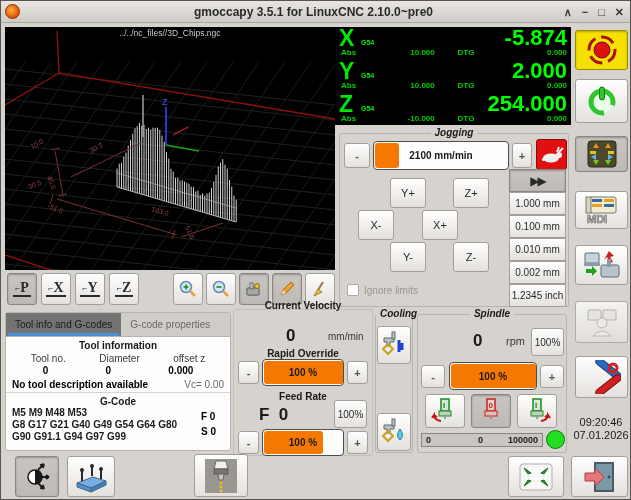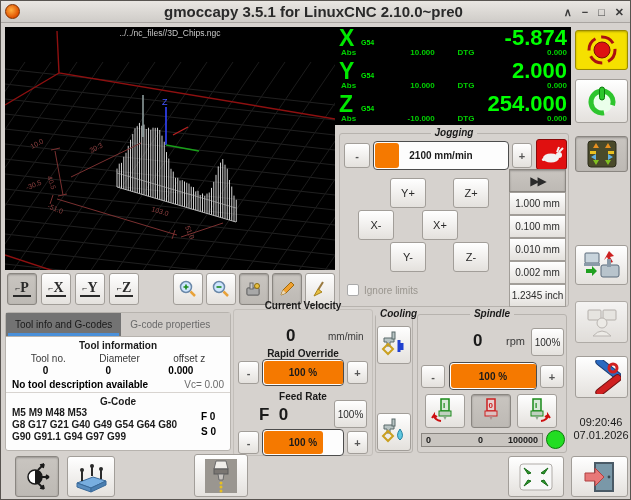--- a/index.html
+++ b/index.html
@@ -8,21 +8,21 @@
   #window { position:relative; width:631px; height:500px; background:#d6d2ce; border:1px solid #585450; }
 
   
   #titlebar { position:absolute; left:0; top:0; width:100%; height:22px;
     background:linear-gradient(#e9e6e2,#cfccc8); border-bottom:1px solid #a9a5a1;
     display:flex; align-items:center; }
   #titlebar .app-icon { width:15px; height:15px; border-radius:50%;
     background:radial-gradient(circle at 40% 40%, #ffb040, #e05000 70%);
     border:1px solid #803000; margin-left:4px; }
   #titlebar .title { position:absolute; left:0; right:4px; text-align:center;
-    font-size:15px; font-weight:bold; color:#2a2a2a; }
+    font-size:12px; font-weight:bold; color:#2a2a2a; }
   #titlebar .win-controls { position:absolute; right:6px; top:0; height:22px;
     display:flex; gap:10px; align-items:center; font-size:11px; font-weight:bold; color:#3a3a3a; }
   #titlebar .win-controls span { cursor:default; }
 
   
   .btn { background:linear-gradient(#ffffff,#e4e1dd); border:1px solid #a29e99;
     border-radius:3px; display:flex; align-items:center; justify-content:center;
     font-size:11px; color:#2a2a2a; position:absolute; }
   .btn.pressed { background:linear-gradient(#c9c5c0,#bdb9b4); border-color:#8a8681;
     box-shadow:inset 0 1px 2px rgba(0,0,0,.25); }
@@ -391,20 +391,31 @@
   </div>
   <div class="btn rcol-btn pressed" style="top:135px;height:36px">
     <svg width="30" height="28" viewBox="0 0 30 28">
       <rect x="1" y="1" width="28" height="26" rx="3" fill="#4a4a2a" stroke="#2a2a1a"></rect>
       <path d="M9 3 l3 5 h-6 Z M21 3 l3 5 h-6 Z" fill="#e89020"></path>
       <path d="M9 25 l3 -5 h-6 Z M21 25 l3 -5 h-6 Z" fill="#80c020"></path>
       <path d="M3 11 h6 v3 h-6 Z M21 11 h6 v3 h-6 Z" fill="#e8c020"></path>
       <path d="M4 17 l5 3 v-6 Z M26 17 l-5 3 v-6 Z" fill="#60b0e0"></path>
       </svg>
   </div>
+  <div class="btn rcol-btn" style="top:190px;height:38px">
+    <svg width="36" height="30" viewBox="0 0 36 30">
+      <rect x="6" y="2" width="26" height="16" rx="2" fill="#f0ead0" stroke="#7a7a6a"></rect>
+      <rect x="8" y="4" width="10" height="3" fill="#3a6aa0"></rect>
+        <rect x="20" y="4" width="10" height="3" fill="#e8a020"></rect>
+      <rect x="8" y="9" width="10" height="3" fill="#e8a020"></rect>
+        <rect x="20" y="9" width="10" height="3" fill="#3a6aa0"></rect>
+      <rect x="2" y="2" width="5" height="16" fill="#d8d2c0" stroke="#7a7a6a"></rect>
+      <text x="3" y="28" font-size="11" font-weight="bold" fill="#b8b4ae" stroke="#6a6a6a" stroke-width=".6">MDI</text>
+      </svg>
+  </div>
   <div class="btn rcol-btn" style="top:244px;height:40px">
     <svg width="38" height="32" viewBox="0 0 38 32">
       <rect x="2" y="4" width="14" height="10" rx="1" fill="#c8d4dc" stroke="#5a6a7a"></rect>
       <rect x="1" y="14" width="16" height="3" fill="#8a9aa8"></rect>
       <path d="M26 2 l5 5 -4 1 3 5 -3 1 -3 -6 -3 3 Z" fill="#cc2020"></path>
       <rect x="18" y="16" width="18" height="12" rx="2" fill="#b8c4cc" stroke="#5a6a7a"></rect>
       <rect x="24" y="10" width="4" height="8" fill="#8a9aa8"></rect>
       <path d="M3 20 l6 0 0 -3 5 5 -5 5 0 -3 -6 0 Z" fill="#20a020"></path>
       </svg>
   </div>

